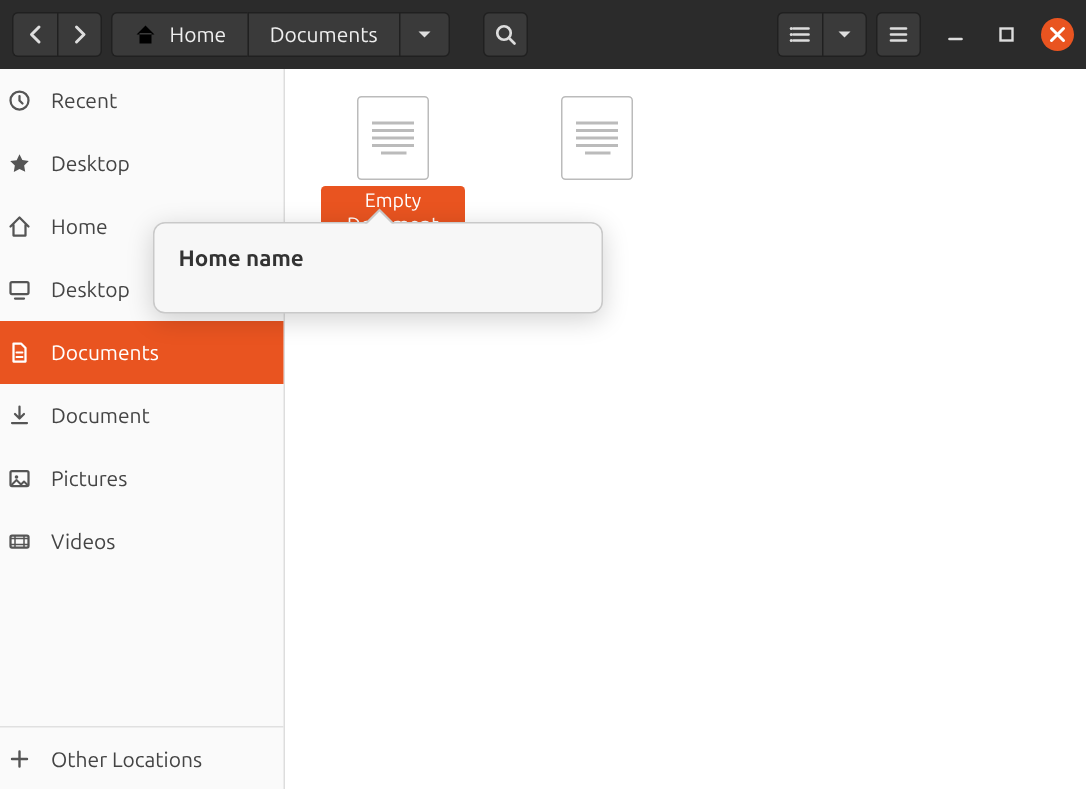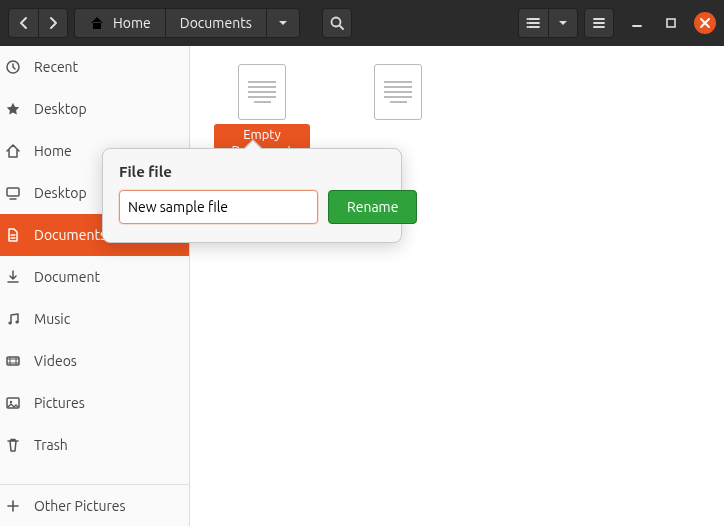--- a/index.html
+++ b/index.html
@@ -322,62 +322,44 @@
       <span class="icon">
           <svg class="ico" viewBox="0 0 16 16">
             <path d="M8 2v8M5 7l3 3 3-3M3 13h10" fill="none" stroke="currentColor" stroke-width="1.5" stroke-linecap="round" stroke-linejoin="round"></path>
           </svg>
         </span>
       <span>Document</span>
     </div>
     <div class="side-item">
       <span class="icon">
           <svg class="ico" viewBox="0 0 16 16">
-            <path d="M6 12V4l7-1v8" fill="none" stroke="currentColor" stroke-width="1.5" stroke-linecap="round" stroke-linejoin="round"></path>
-            <circle cx="5" cy="12" r="1.6" fill="currentColor"></circle>
-            <circle cx="12" cy="11" r="1.6" fill="currentColor"></circle>
-          </svg>
-        </span>
-      <span>Music</span>
-    </div>
-    <div class="side-item">
-      <span class="icon">
-          <svg class="ico" viewBox="0 0 16 16">
-            <rect x="2" y="4" width="12" height="8" rx="1" fill="none" stroke="currentColor" stroke-width="1.5"></rect>
-            <path d="M2 6h12M2 10h12M5 4v8M11 4v8" stroke="currentColor" stroke-width="1"></path>
-          </svg>
-        </span>
-      <span>Videos</span>
-    </div>
-    <div class="side-item">
-      <span class="icon">
-          <svg class="ico" viewBox="0 0 16 16">
             <rect x="2" y="3" width="12" height="10" rx="1" fill="none" stroke="currentColor" stroke-width="1.5"></rect>
             <circle cx="6" cy="7" r="1.2" fill="currentColor"></circle>
             <path d="M3 12l3-3 3 3 2-2 2 2" fill="none" stroke="currentColor" stroke-width="1.3" stroke-linecap="round" stroke-linejoin="round"></path>
           </svg>
         </span>
       <span>Pictures</span>
     </div>
     <div class="side-item">
       <span class="icon">
           <svg class="ico" viewBox="0 0 16 16">
-            <path d="M3 4h10M6 4V2.5h4V4M5 4l1 10h4l1-10" fill="none" stroke="currentColor" stroke-width="1.5" stroke-linecap="round" stroke-linejoin="round"></path>
-          </svg>
-        </span>
-      <span>Trash</span>
+            <rect x="2" y="4" width="12" height="8" rx="1" fill="none" stroke="currentColor" stroke-width="1.5"></rect>
+            <path d="M2 6h12M2 10h12M5 4v8M11 4v8" stroke="currentColor" stroke-width="1"></path>
+          </svg>
+        </span>
+      <span>Videos</span>
     </div>
 
     <div class="side-bottom side-item">
       <span class="icon">
           <svg class="ico" viewBox="0 0 16 16">
             <path d="M8 3v10M3 8h10" stroke="currentColor" stroke-width="1.6" stroke-linecap="round"></path>
           </svg>
         </span>
-      <span>Other Pictures</span>
+      <span>Other Locations</span>
     </div>
   </div>
 
   <div class="content">
     <div class="file-item selected">
       <div class="file-icon">
         <div class="line"></div>
           <div class="line"></div>
           <div class="line"></div>
           <div class="line"></div>
@@ -391,18 +373,14 @@
           <div class="line"></div>
           <div class="line"></div>
           <div class="line"></div>
           <div class="line" style="width:50%"></div>
       </div>
     </div>
   </div>
 </div>
 
 <div class="popover">
-  <div class="popover-label">File file</div>
-  <div class="popover-row">
-    <input class="rename-input" type="text" value="New sample file" style="">
-    <button class="rename-btn">Rename</button>
-  </div>
+  <div class="popover-label">Home name</div>
 </div>
 
 </body></html>

